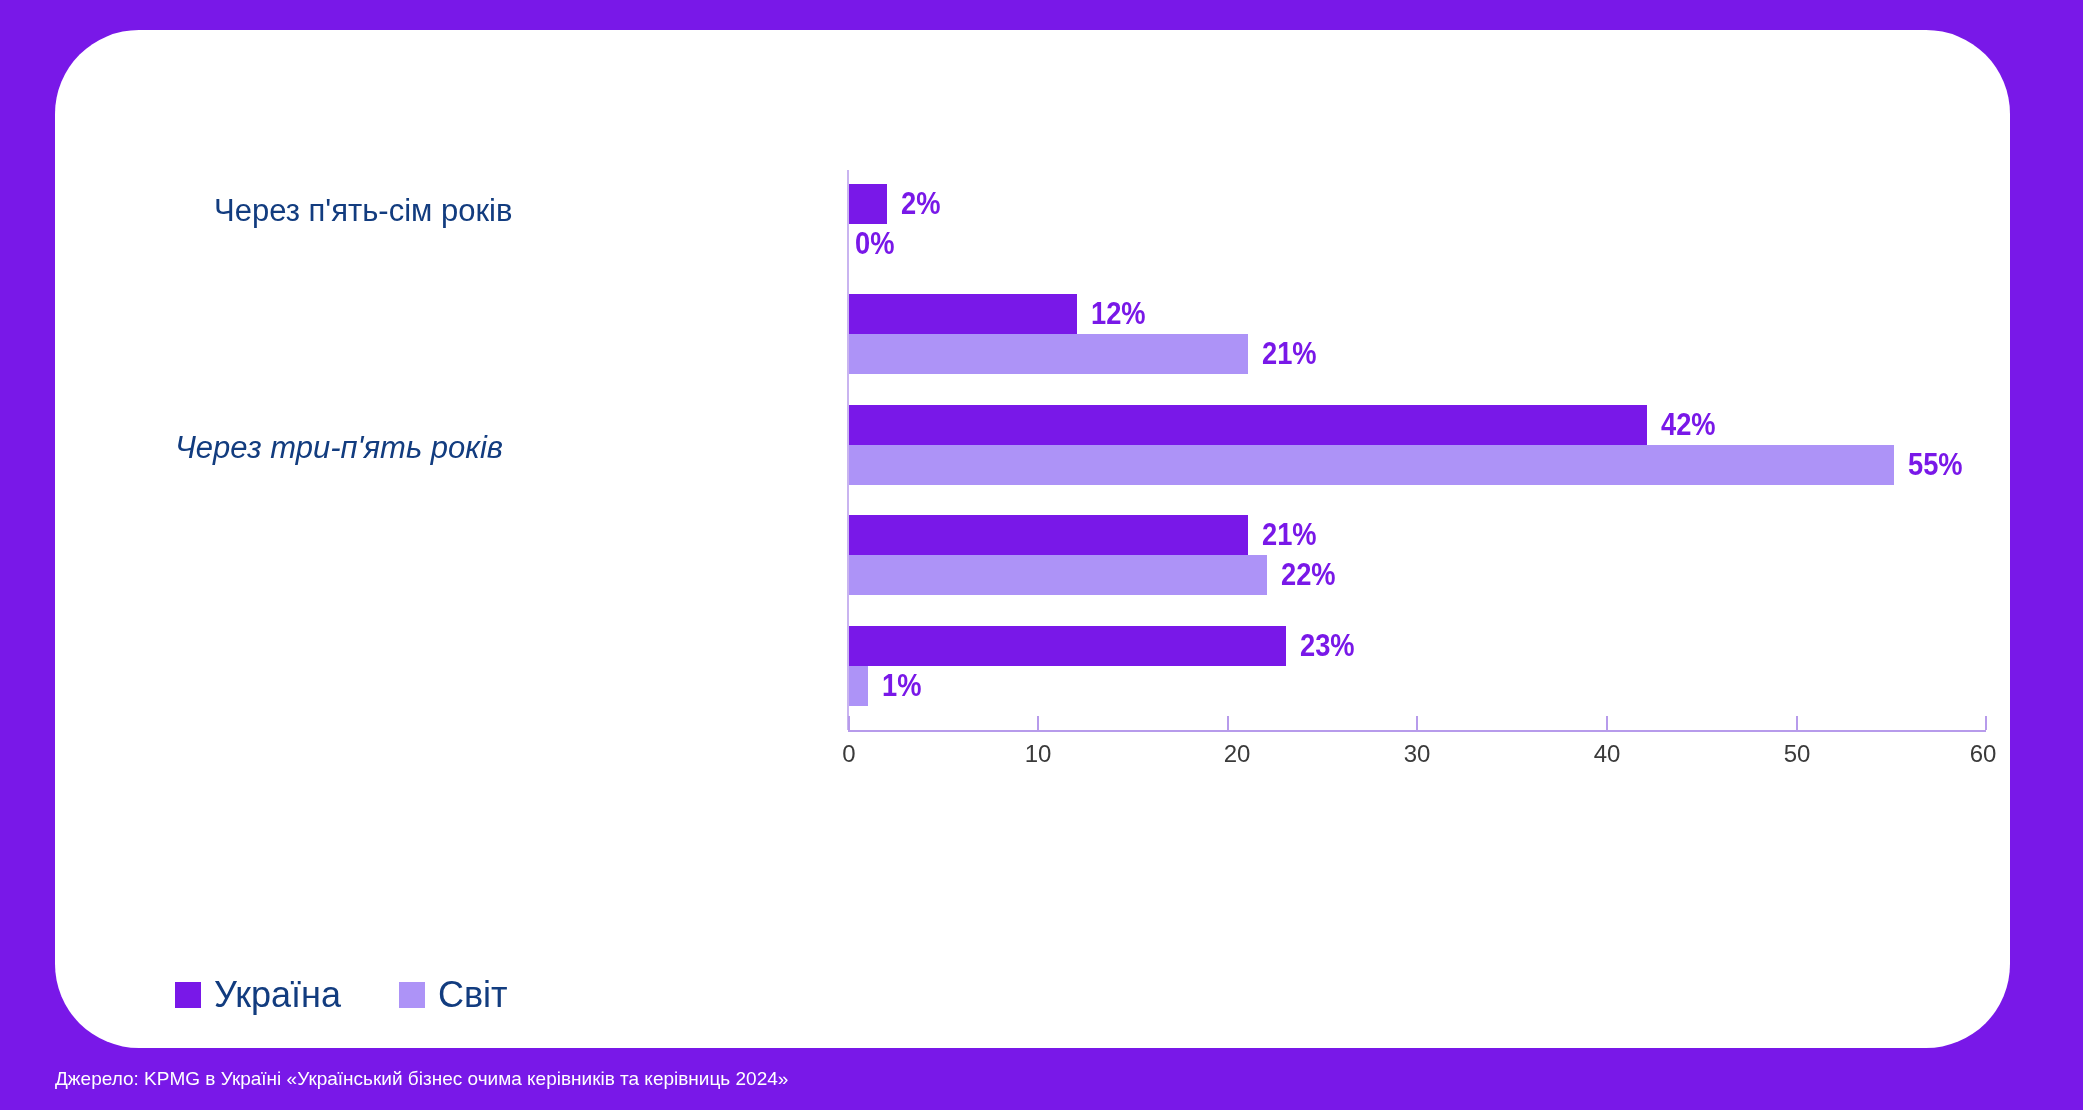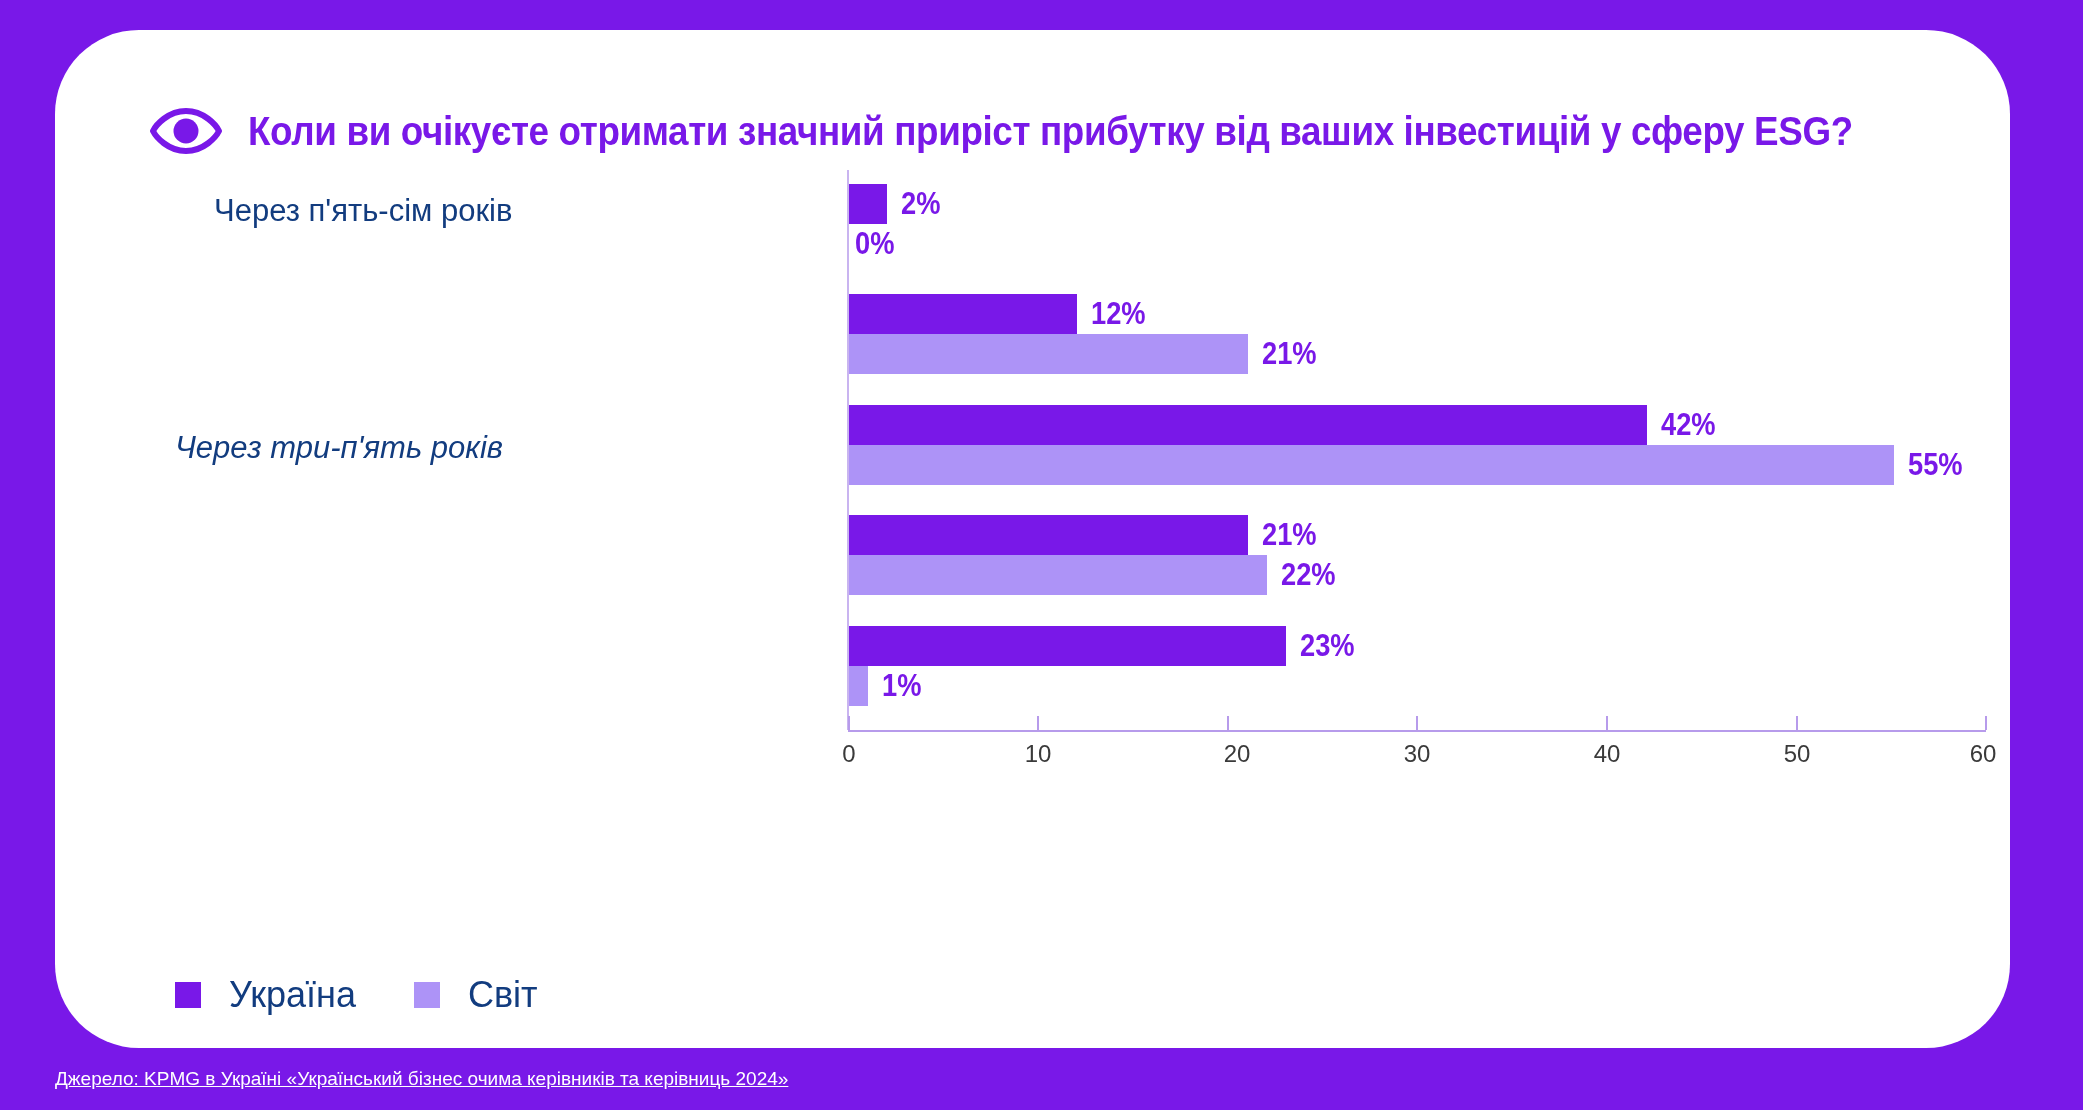--- a/index.html
+++ b/index.html
@@ -128,21 +128,21 @@
     position: absolute;
     left: 120px;
     top: 944px;
     display: flex;
     align-items: center;
     gap: 58px;
   }
   .legend-item {
     display: flex;
     align-items: center;
-    gap: 28px;
+    gap: 13px;
   }
   .legend-swatch {
     width: 26px;
     height: 26px;
     display: block;
   }
   .legend-label {
     color: #123C7F;
     font-size: 36px;
     font-family: "Liberation Sans", sans-serif;
@@ -150,35 +150,27 @@
 
   
   #source {
     position: absolute;
     left: 55px;
     top: 1068px;
     color: #ffffff;
     font-size: 19px;
     font-family: "Liberation Sans", sans-serif;
     white-space: nowrap;
-    text-decoration: underline;
   }
 </style>
 </head>
 <body>
 
 <div id="card">
 
-  <div id="title-row">
-    <svg id="eye-icon" width="72" height="46" viewBox="0 0 72 46">
-      <path d="M36 3 C54 3 66 17 69 23 C66 29 54 43 36 43 C18 43 6 29 3 23 C6 17 18 3 36 3 Z" fill="none" stroke="#7918E8" stroke-width="6" stroke-linejoin="round"></path>
-      <circle cx="36" cy="23" r="12.5" fill="#7918E8"></circle>
-    </svg>
-    <div id="chart-title">Коли ви очікуєте отримати значний приріст прибутку від ваших інвестицій у сферу ESG?</div>
-  </div>
 
   <div id="plot">
 
     <div class="cat-label" style="top:22px;margin-left:39px;">
       <span>Через п'ять-сім років</span>
     </div>
     <div class="cat-label" style="top:259px;font-style:italic;">
       <span>Через три-п'ять років</span>
     </div>
 

